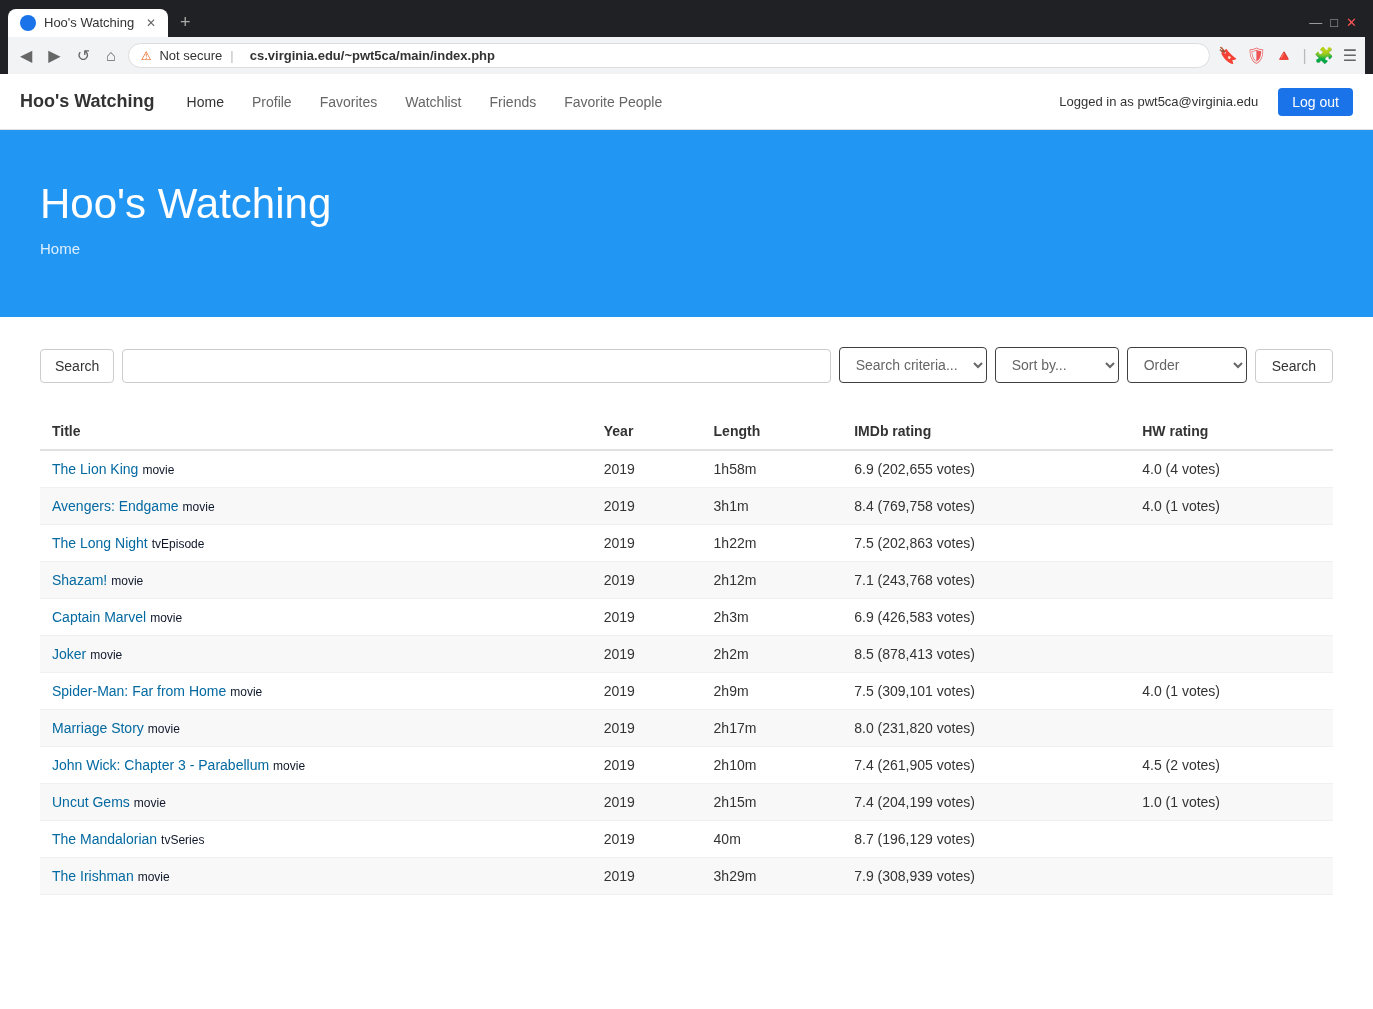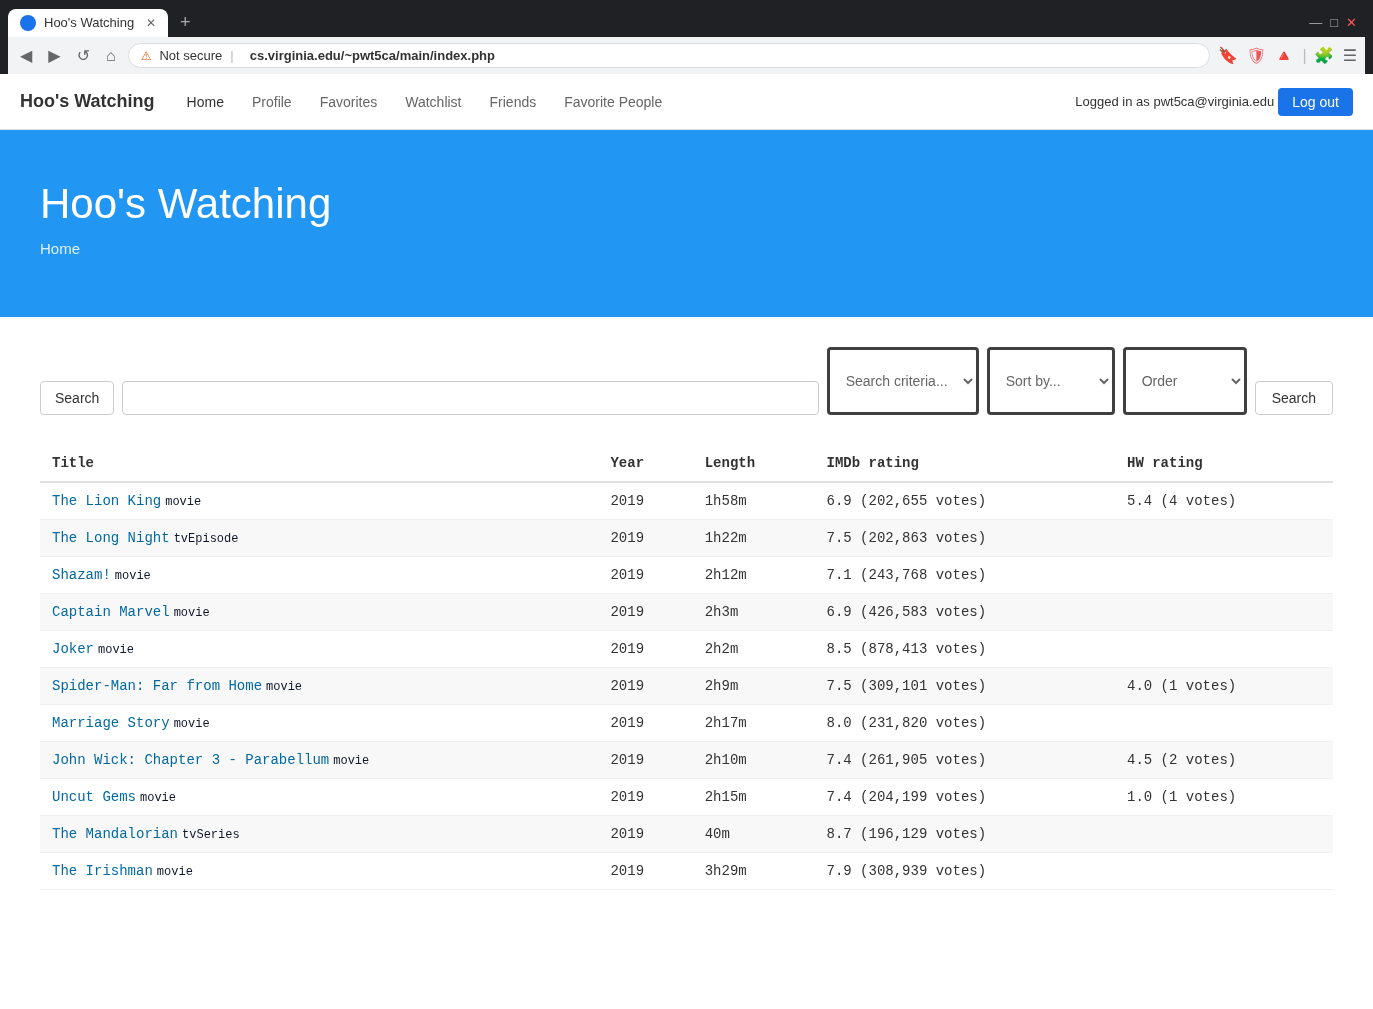--- a/index.html
+++ b/index.html
@@ -109,21 +109,21 @@
       padding: 8px 12px;
       color: #666;
       text-decoration: none;
       font-size: 14px;
       cursor: pointer;
     }
     .nav-link.active { color: #333; font-weight: 500; }
     .nav-right {
       display: flex;
       align-items: center;
-      gap: 4px;
+      gap: 20px;
     }
     .logged-in-text {
       font-size: 13px;
       color: #333;
     }
     .logout-btn {
       background: #1a73e8;
       color: #fff;
       border: none;
       padding: 6px 14px;
@@ -172,44 +172,43 @@
     }
     .search-input {
       flex: 1;
       border: 1px solid #ccc;
       border-radius: 4px;
       padding: 8px 12px;
       font-size: 14px;
       outline: none;
     }
     .search-select {
-      border: 3px solid #404040;
+      border: 1px solid #404040;
       border-radius: 4px;
-      padding: 22px 12px;
+      padding: 8px 12px;
       font-size: 14px;
       background: #fff;
       cursor: pointer;
       color: #666;
       appearance: auto;
     }
     .search-btn {
       background: #fff;
       border: 1px solid #ccc;
       padding: 8px 16px;
       border-radius: 4px;
       cursor: pointer;
       font-size: 14px;
       color: #333;
     }
 
     
     .movies-table {
       width: 100%;
       border-collapse: collapse;
-      font-family: Liberation Mono, monospace;
     }
     .movies-table th {
       text-align: left;
       padding: 10px 12px;
       font-weight: bold;
       font-size: 14px;
       color: #333;
       border-bottom: 2px solid #e0e0e0;
     }
     .movies-table td {
@@ -331,21 +330,28 @@
         <th>IMDb rating</th>
         <th>HW rating</th>
       </tr>
     </thead>
     <tbody id="table-body">
     <tr>
           <td><a class="movie-title-link">The Lion King</a><span class="movie-type">movie</span></td>
           <td>2019</td>
           <td>1h58m</td>
           <td>6.9 (202,655 votes)</td>
-          <td>5.4 (4 votes)</td>
+          <td>4.0 (4 votes)</td>
+        </tr>
+        <tr>
+          <td><a class="movie-title-link">Avengers: Endgame</a><span class="movie-type">movie</span></td>
+          <td>2019</td>
+          <td>3h1m</td>
+          <td>8.4 (769,758 votes)</td>
+          <td>4.0 (1 votes)</td>
         </tr>
         <tr>
           <td><a class="movie-title-link">The Long Night</a><span class="movie-type">tvEpisode</span></td>
           <td>2019</td>
           <td>1h22m</td>
           <td>7.5 (202,863 votes)</td>
           <td></td>
         </tr>
         <tr>
           <td><a class="movie-title-link">Shazam!</a><span class="movie-type">movie</span></td>

